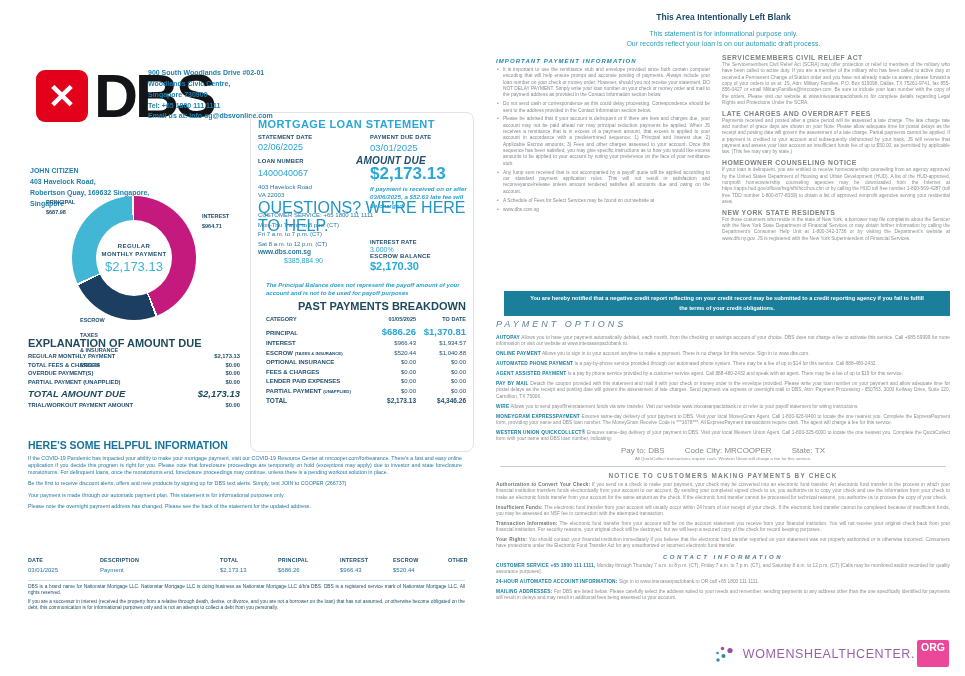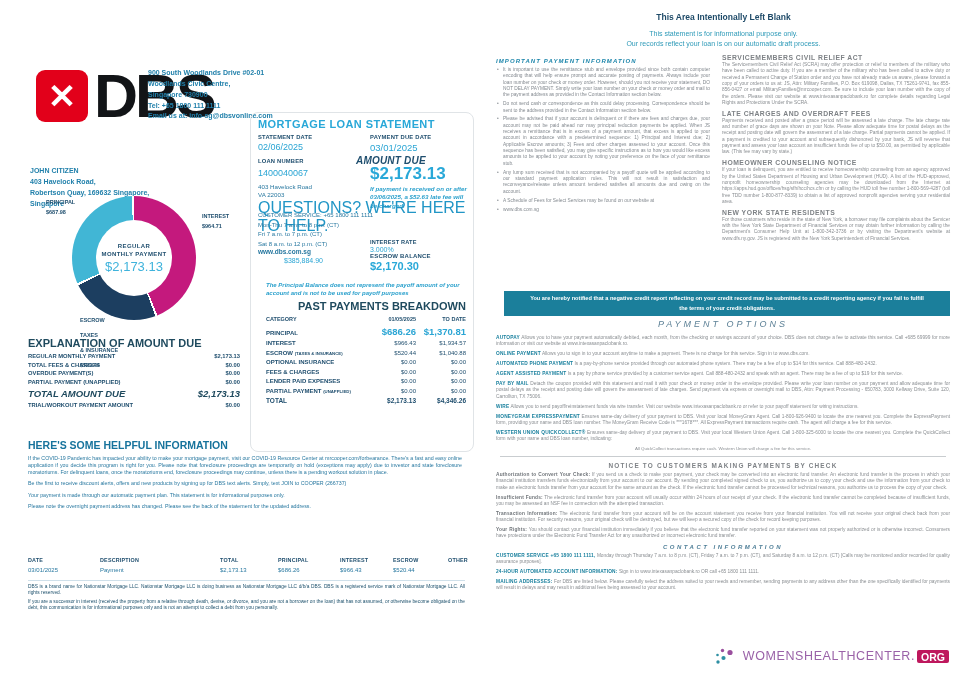--- a/index.html
+++ b/index.html
@@ -58,34 +58,34 @@
   
   .r-top{font-size:8.5px;font-weight:bold;color:#1e4a68;text-align:center;}
   .r-info{font-size:7px;color:#2e9ab8;text-align:center;line-height:1.45;}
   .ipi-title{font-size:6px;font-weight:bold;font-style:italic;color:#1d86ab;letter-spacing:1.1px;margin:0 0 3px 0;}
   .bullets{margin:0;padding-left:7px;list-style:none;}
   .bullets li{font-size:4.8px;color:#848a90;line-height:1.32;text-align:justify;margin-bottom:2.6px;position:relative;}
   .bullets li::before{content:"•";position:absolute;left:-6px;color:#848a90;}
   .g-h{font-size:6.8px;font-weight:600;color:#7e8286;letter-spacing:.5px;margin:0 0 1px 0;}
   .g-p{font-size:4.8px;color:#8a8e92;line-height:1.32;text-align:justify;margin:0 0 3.5px 0;}
   .banner{background:#1b7f9b;color:#fff;font-size:5.6px;font-weight:bold;text-align:center;line-height:1.7;padding:3px 26px;}
-  .po-title{font-size:9px;font-style:italic;color:#5c8096;letter-spacing:3px;text-align:center;margin:0 0 6px 0;}
+  .po-title{font-size:9px;font-style:italic;color:#5c8096;letter-spacing:3px;margin:0 0 6px 0;}
   .opt{font-size:4.8px;color:#8a8e92;line-height:1.32;text-align:justify;margin:0 0 3.6px 0;}
   .opt b{color:#177f9d;letter-spacing:.2px;}
   .payto{text-align:center;font-size:8px;color:#85898d;margin:1px 0 1px 0;}
   .payto span{margin:0 9px;}
   .qnote{text-align:center;font-size:4.4px;color:#8a8e92;}
   .rdiv{border:none;border-top:1px solid #c9cdd0;margin:5px 4px;}
   .notice-title{font-size:6.4px;color:#7e8286;letter-spacing:1.2px;text-align:center;margin:0 0 3px 0;font-weight:600;}
   .chk b{color:#70757a;}
   .ci-title{font-size:6px;font-style:italic;color:#4f7f98;letter-spacing:2.5px;text-align:center;margin:4px 0 3px 0;font-weight:600;}
   .ci b{color:#177f9d;}
   .footer-logo{position:absolute;right:16px;bottom:9px;display:flex;align-items:center;}
   .fl-name{font-size:12.5px;color:#9a62a8;letter-spacing:.6px;margin:0 2px 0 3px;}
-  .fl-org{background:#be185d;color:#fff;font-size:10.5px;font-weight:bold;padding:1px 4px 0 4px;border-radius:2px;}
+  .fl-org{background:#ec4899;color:#fff;font-size:10.5px;font-weight:bold;padding:1px 4px 14px 4px;border-radius:2px;}
 </style>
 </head>
 <body>
 
 <div class="page" id="pageL">
 
   <div class="abs" style="left:36px;top:70px;display:flex;align-items:center;">
     <div class="dbs-icon">✕</div>
     <div class="dbs-word">DBS</div>
   </div>
@@ -302,20 +302,25 @@
   <div class="abs" style="left:14px;top:319px;width:454px;">
     <div class="po-title">PAYMENT OPTIONS</div>
     <p class="opt"><b>AUTOPAY</b> <span>Allows you to have your payment automatically debited, each month, from the checking or savings account of your choice. DBS does not charge a fee to activate this service. Call +685 69999 for more information or visit our website at www.intexasanpaclobank.ro.</span></p>
     <p class="opt"><b>ONLINE PAYMENT</b> <span>Allows you to sign in to your account anytime to make a payment. There is no charge for this service. Sign in to www.dbs.com.</span></p>
     <p class="opt"><b>AUTOMATED PHONE PAYMENT</b> <span>Is a pay-by-phone service provided through our automated phone system. There may be a fee of up to $14 for this service. Call 888-480-2432.</span></p>
     <p class="opt"><b>AGENT ASSISTED PAYMENT</b> <span>Is a pay by phone service provided by a customer service agent. Call 888-480-2432 and speak with an agent. There may be a fee of up to $19 for this service.</span></p>
     <p class="opt"><b>PAY BY MAIL</b> <span>Detach the coupon provided with this statement and mail it with your check or money order in the envelope provided. Please write your loan number on your payment and allow adequate time for postal delays as the receipt and posting date will govern the assessment of late charges. Send payment via express or overnight mail to DBS, Attn: Payment Processing - 650783, 3000 Kellway Drive, Suite 120, Carrollton, TX 75006.</span></p>
     <p class="opt"><b>WIRE</b> <span>Allows you to send payoff/reinstatement funds via wire transfer. Visit our website www.intexasanpaclobank.ro or refer to your payoff statement for wiring instructions.</span></p>
     <p class="opt"><b>MONEYGRAM EXPRESSPAYMENT</b> <span>Ensures same-day delivery of your payment to DBS. Visit your local MoneyGram Agent. Call 1-800-926-9400 to locate the one nearest you. Complete the ExpressPayment form, providing your name and DBS loan number. The MoneyGram Receive Code is ***1678***. All ExpressPayment transactions require cash. The agent will charge a fee for this service.</span></p>
     <p class="opt"><b>WESTERN UNION QUICKCOLLECT®</b> <span>Ensures same-day delivery of your payment to DBS. Visit your local Western Union Agent. Call 1-800-325-6000 to locate the one nearest you. Complete the QuickCollect form with your name and DBS loan number, indicating:</span></p>
+    <div class="payto">
+      <span>Pay to: DBS</span>
+      <span>Code City: MRCOOPER</span>
+      <span>State: TX</span>
+    </div>
     <div class="qnote">All QuickCollect transactions require cash. Western Union will charge a fee for this service.</div>
     <hr class="rdiv">
     <div class="notice-title">NOTICE TO CUSTOMERS MAKING PAYMENTS BY CHECK</div>
     <p class="opt chk"><b>Authorization to Convert Your Check:</b> <span>If you send us a check to make your payment, your check may be converted into an electronic fund transfer. An electronic fund transfer is the process in which your financial institution transfers funds electronically from your account to our account. By sending your completed signed check to us, you authorize us to copy your check and use the information from your check to make an electronic funds transfer from your account for the same amount as the check. If the electronic fund transfer cannot be processed for technical reasons, you authorize us to process the copy of your check.</span></p>
     <p class="opt chk"><b>Insufficient Funds:</b> <span>The electronic fund transfer from your account will usually occur within 24 hours of our receipt of your check. If the electronic fund transfer cannot be completed because of insufficient funds, you may be assessed an NSF fee in connection with the attempted transaction.</span></p>
     <p class="opt chk"><b>Transaction Information:</b> <span>The electronic fund transfer from your account will be on the account statement you receive from your financial institution. You will not receive your original check back from your financial institution. For security reasons, your original check will be destroyed, but we will keep a secured copy of the check for record keeping purposes.</span></p>
     <p class="opt chk"><b>Your Rights:</b> <span>You should contact your financial institution immediately if you believe that the electronic fund transfer reported on your statement was not properly authorized or is otherwise incorrect. Consumers have protections under the Electronic Fund Transfer Act for any unauthorized or incorrect electronic fund transfer.</span></p>
     <div class="ci-title">CONTACT INFORMATION</div>
     <p class="opt ci"><b>CUSTOMER SERVICE +65 1800 111 1111,</b> <span>Monday through Thursday 7 a.m. to 8 p.m. (CT), Friday 7 a.m. to 7 p.m. (CT), and Saturday 8 a.m. to 12 p.m. (CT) [Calls may be monitored and/or recorded for quality assurance purposes].</span></p>
     <p class="opt ci"><b>24-HOUR AUTOMATED ACCOUNT INFORMATION:</b> <span>Sign in to www.intexasanpaclobank.ro OR call +65 1800 111 1111.</span></p>

